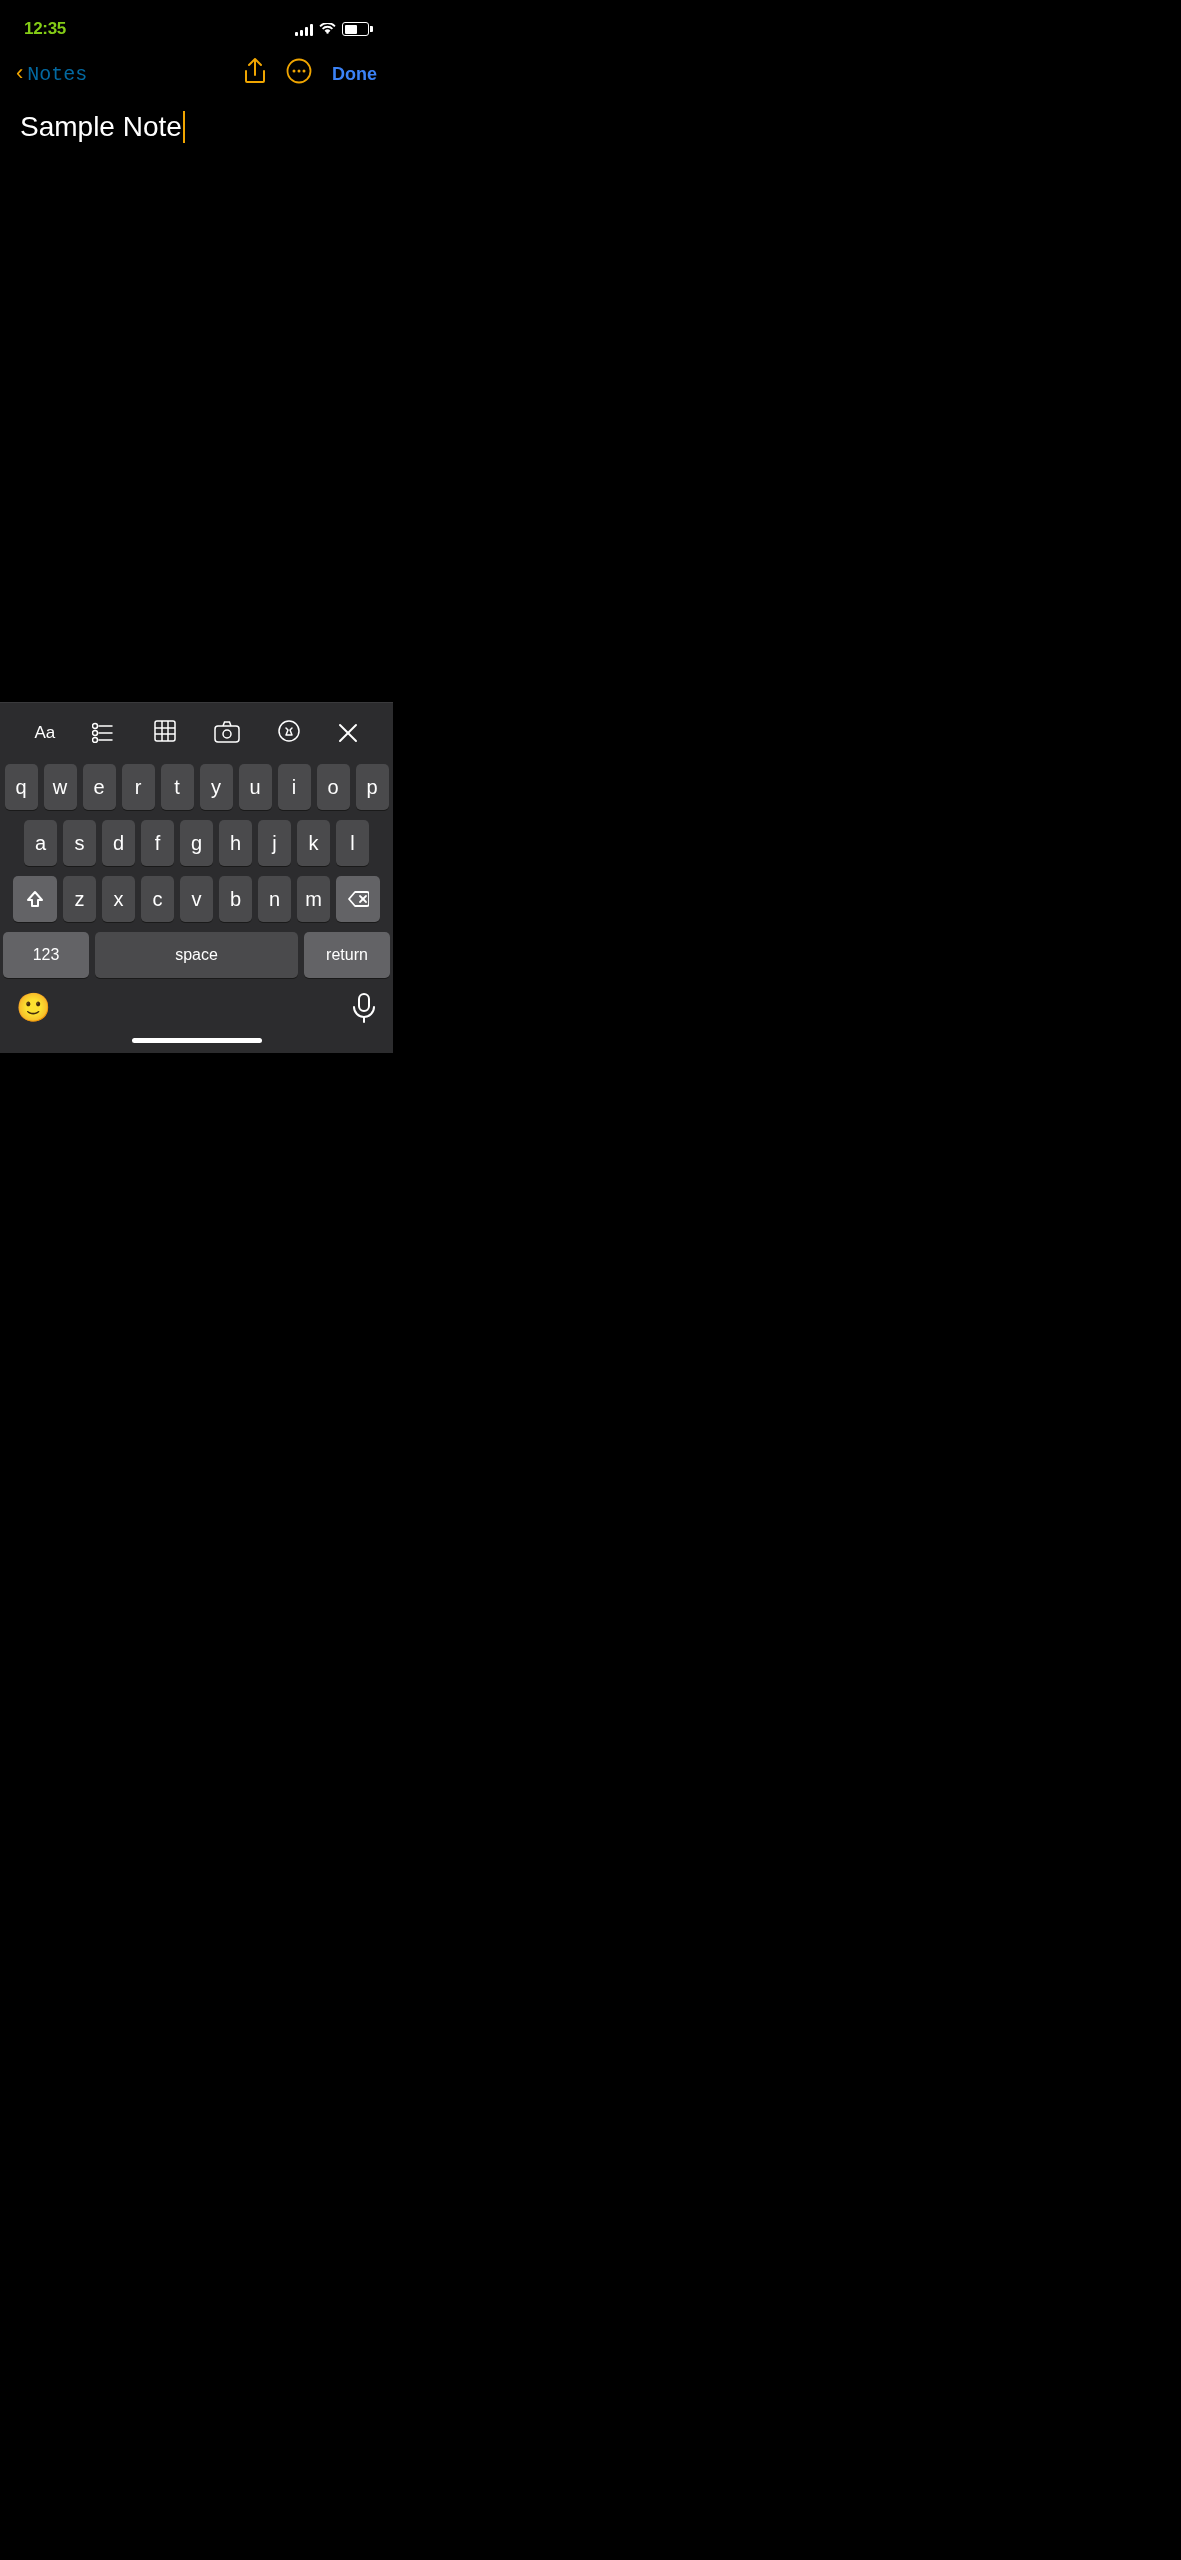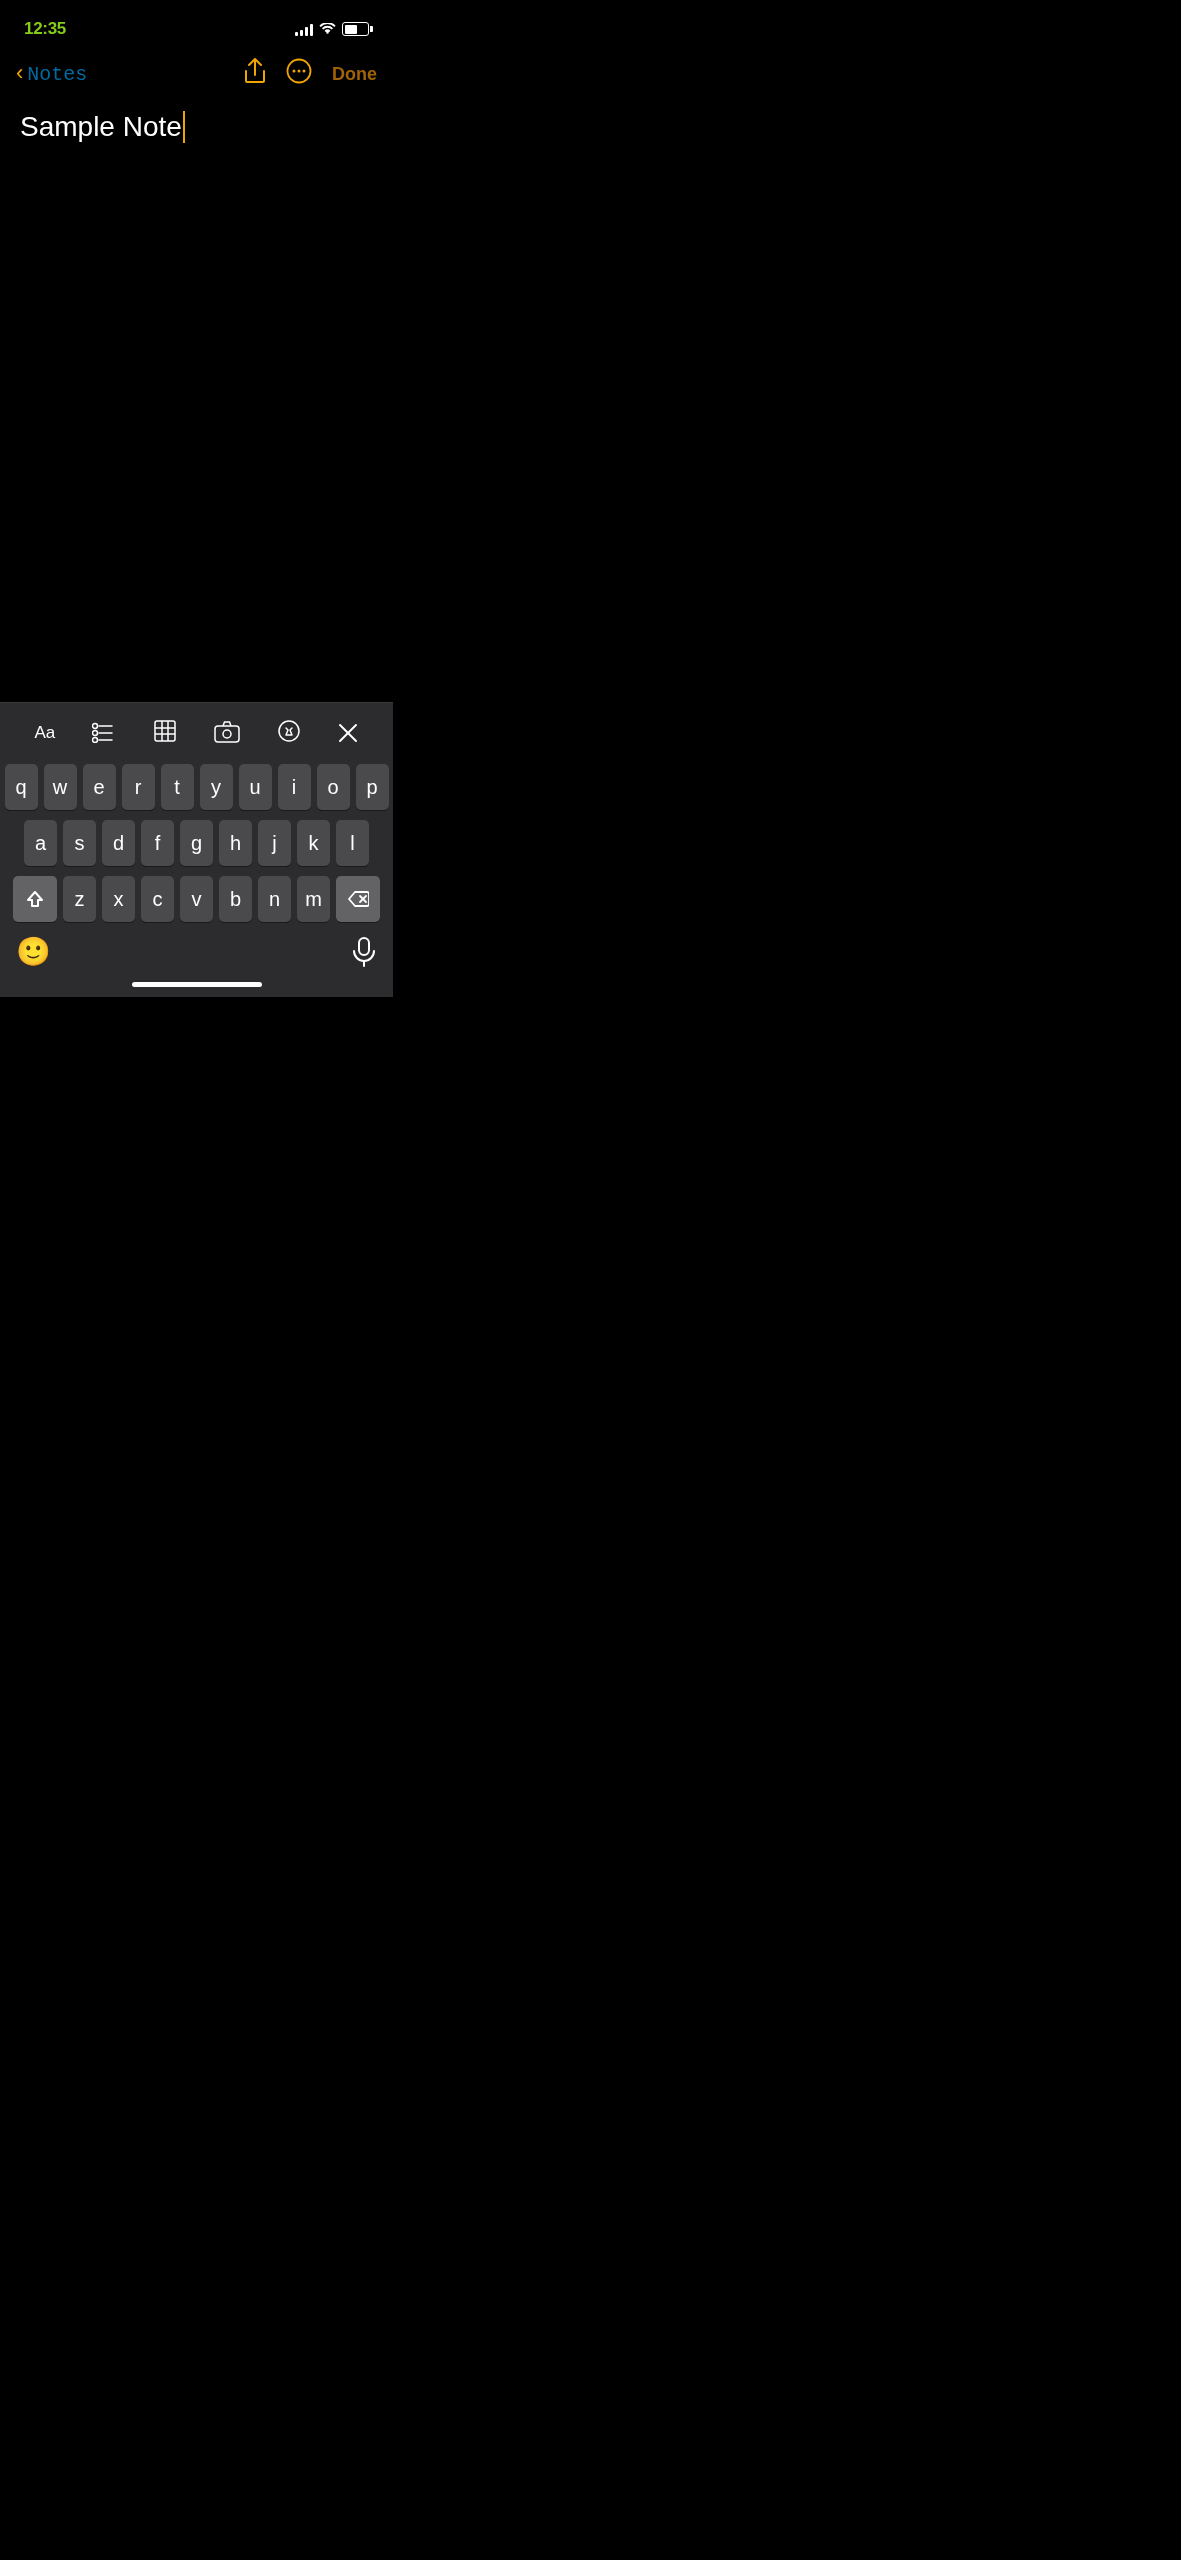--- a/index.html
+++ b/index.html
@@ -127,21 +127,21 @@
       gap: 20px;
     }
 
     .nav-icon {
       color: #F0A500;
       font-size: 22px;
       cursor: pointer;
     }
 
     .nav-done {
-      color: #a16207;
+      color: #3b82f6;
       font-size: 18px;
       font-weight: 600;
       cursor: pointer;
     }
 
     
     .note-content {
       padding: 8px 20px 20px 20px;
       flex: 1;
       min-height: 600px;
@@ -440,20 +440,25 @@
     <div class="key key-letter">m</div>
     <div class="key key-delete key-special">
       <svg width="22" height="18" viewBox="0 0 22 18" fill="none" stroke="white" stroke-width="1.8">
         <path d="M8 2h12a2 2 0 0 1 2 2v10a2 2 0 0 1-2 2H8l-6-7 6-7z" stroke-linejoin="round"></path>
         <line x1="13" y1="6" x2="19" y2="12" stroke-linecap="round"></line>
         <line x1="19" y1="6" x2="13" y2="12" stroke-linecap="round"></line>
       </svg>
     </div>
   </div>
 
+  <div class="key-row">
+    <div class="key key-123 key-special">123</div>
+    <div class="key key-space">space</div>
+    <div class="key key-return key-special">return</div>
+  </div>
 </div>
 
 <div class="keyboard-bottom">
   <span class="kb-emoji">🙂</span>
   <svg class="kb-mic" width="26" height="30" viewBox="0 0 26 30" fill="none">
     <rect x="8" y="1" width="10" height="17" rx="5" stroke="white" stroke-width="2"></rect>
     <path d="M3 14a10 10 0 0 0 20 0" stroke="white" stroke-width="2" stroke-linecap="round"></path>
     <line x1="13" y1="24" x2="13" y2="29" stroke="white" stroke-width="2" stroke-linecap="round"></line>
   </svg>
 </div>

